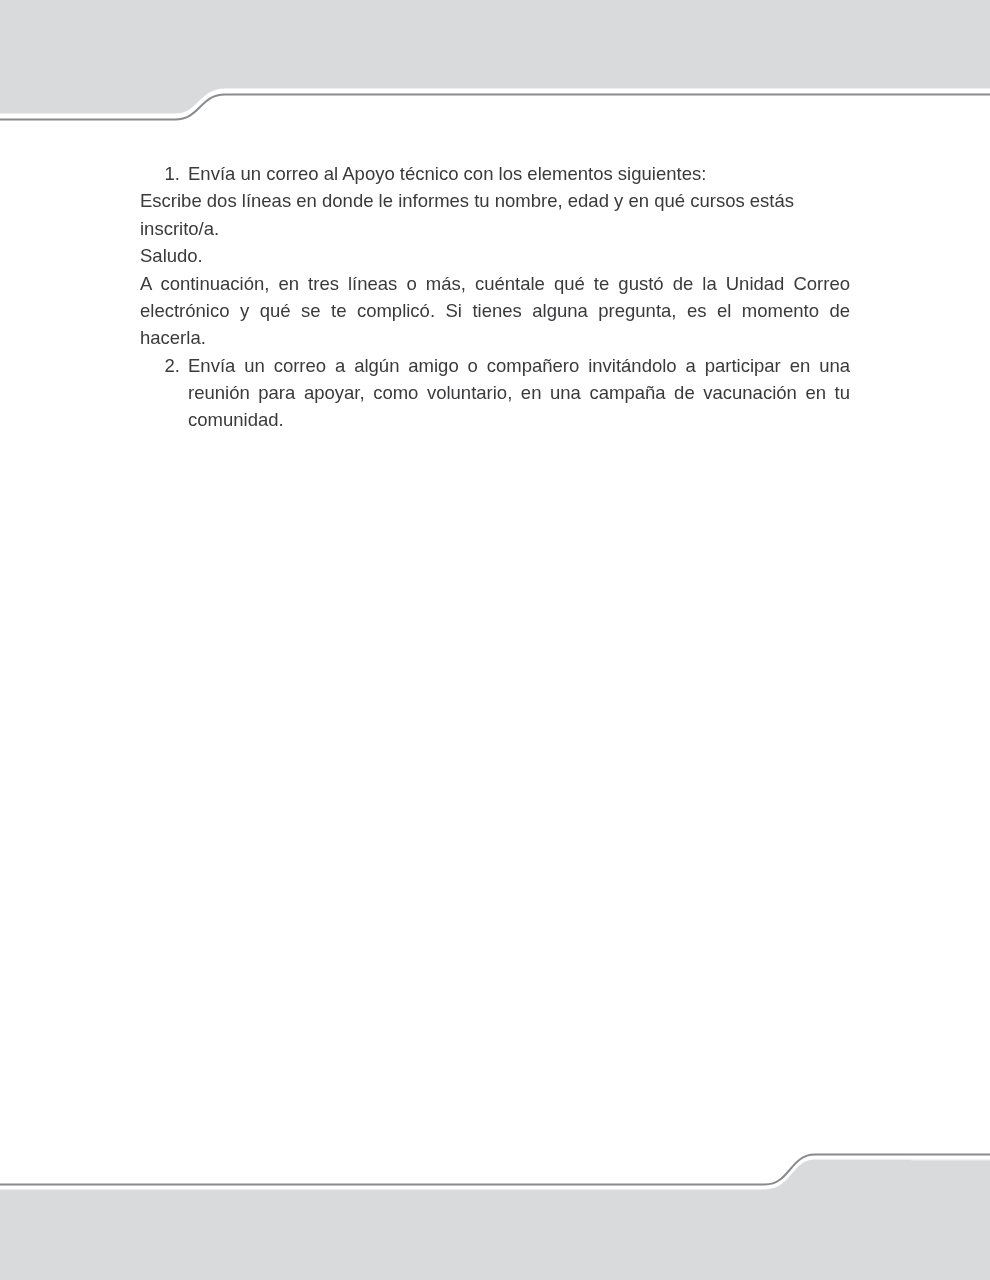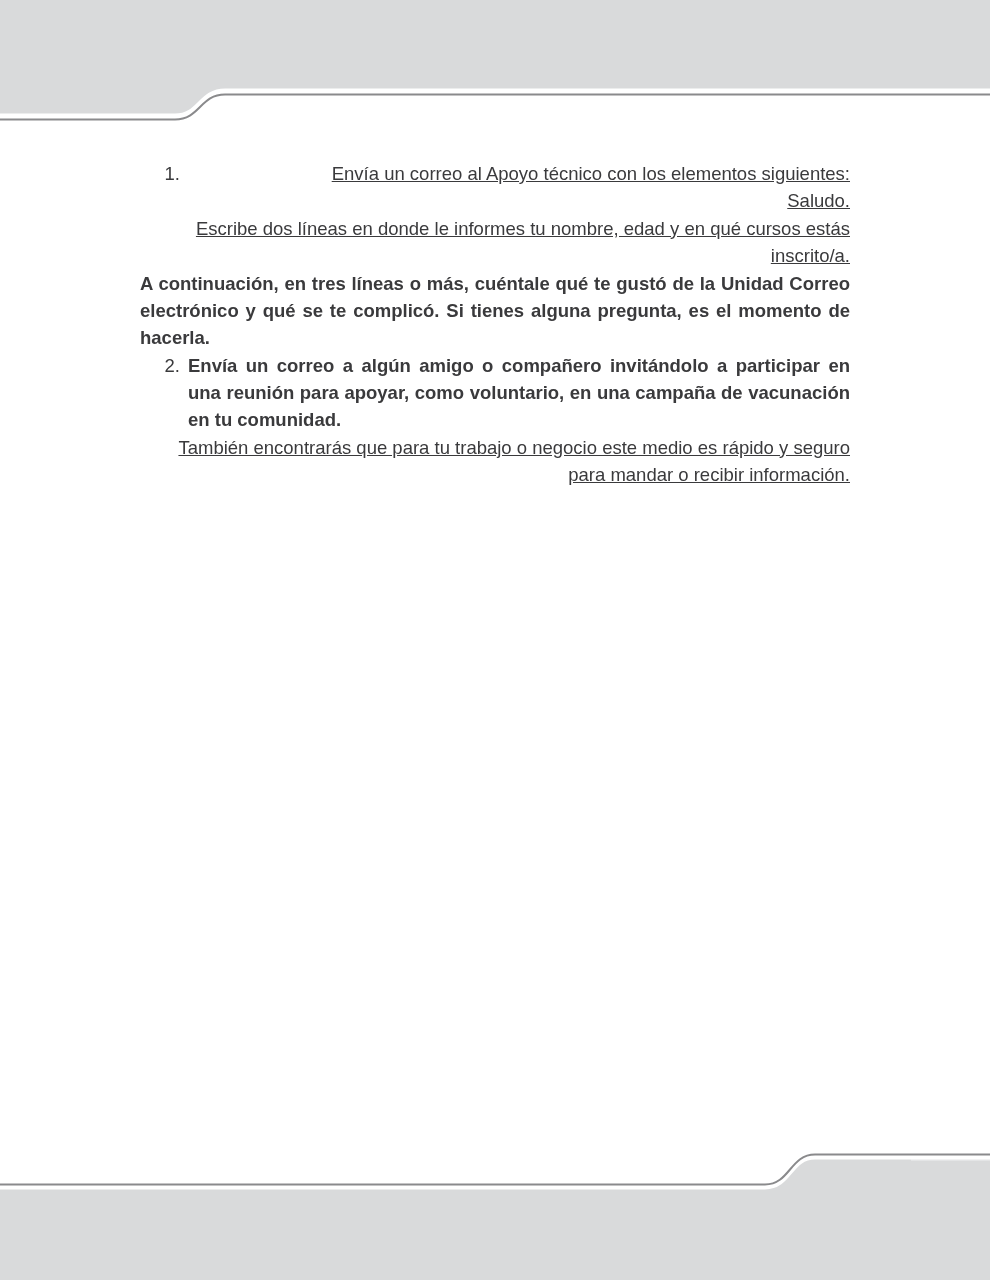--- a/index.html
+++ b/index.html
@@ -75,27 +75,25 @@
     margin-bottom: 24px;
   }
   .blk:last-child {
     margin-bottom: 0;
   }
 
   .justify .itext,
   p.justify {
     text-align: justify;
     text-align-last: left;
-    font-weight: bold;
   }
 
   .left-align .itext,
   p.left-align {
-    text-align: right;
-    text-decoration: underline;
+    text-align: left;
   }
 </style>
 </head>
 <body>
 
 <div class="page-root">
 
   <svg class="bg-svg" viewBox="0 0 990 1280" width="990" height="1280" aria-hidden="true">
 
     <rect x="0" y="0" width="990" height="1280" fill="#d9dadb"></rect>
@@ -134,25 +132,24 @@
              L 0,1184.5"></path>
   </svg>
 
   <div class="content">
       <ol class="numbered blk">
         <li class="num-item left-align">
           <span class="marker">1.</span>
           <span class="itext">Envía un correo al Apoyo técnico con los elementos siguientes:</span>
         </li>
       </ol>
+      <p class="para blk left-align">Escribe dos líneas en donde le informes tu nombre, edad y en qué cursos estás inscrito/a.</p>
       <p class="para blk left-align">Saludo.</p>
-      <p class="para blk left-align">Escribe dos líneas en donde le informes tu nombre, edad y en qué cursos estás inscrito/a.</p>
       <p class="para blk justify">A continuación, en tres líneas o más, cuéntale qué te gustó de la Unidad Correo electrónico y qué se te complicó. Si tienes alguna pregunta, es el momento de hacerla.</p>
       <ol class="numbered blk">
         <li class="num-item justify">
           <span class="marker">2.</span>
           <span class="itext">Envía un correo a algún amigo o compañero invitándolo a participar en una reunión para apoyar, como voluntario, en una campaña de vacunación en tu comunidad.</span>
         </li>
       </ol>
-      <p class="para blk left-align">También encontrarás que para tu trabajo o negocio este medio es rápido y seguro para mandar o recibir información.</p>
     </div>
 
 </div>
 
 </body></html>

